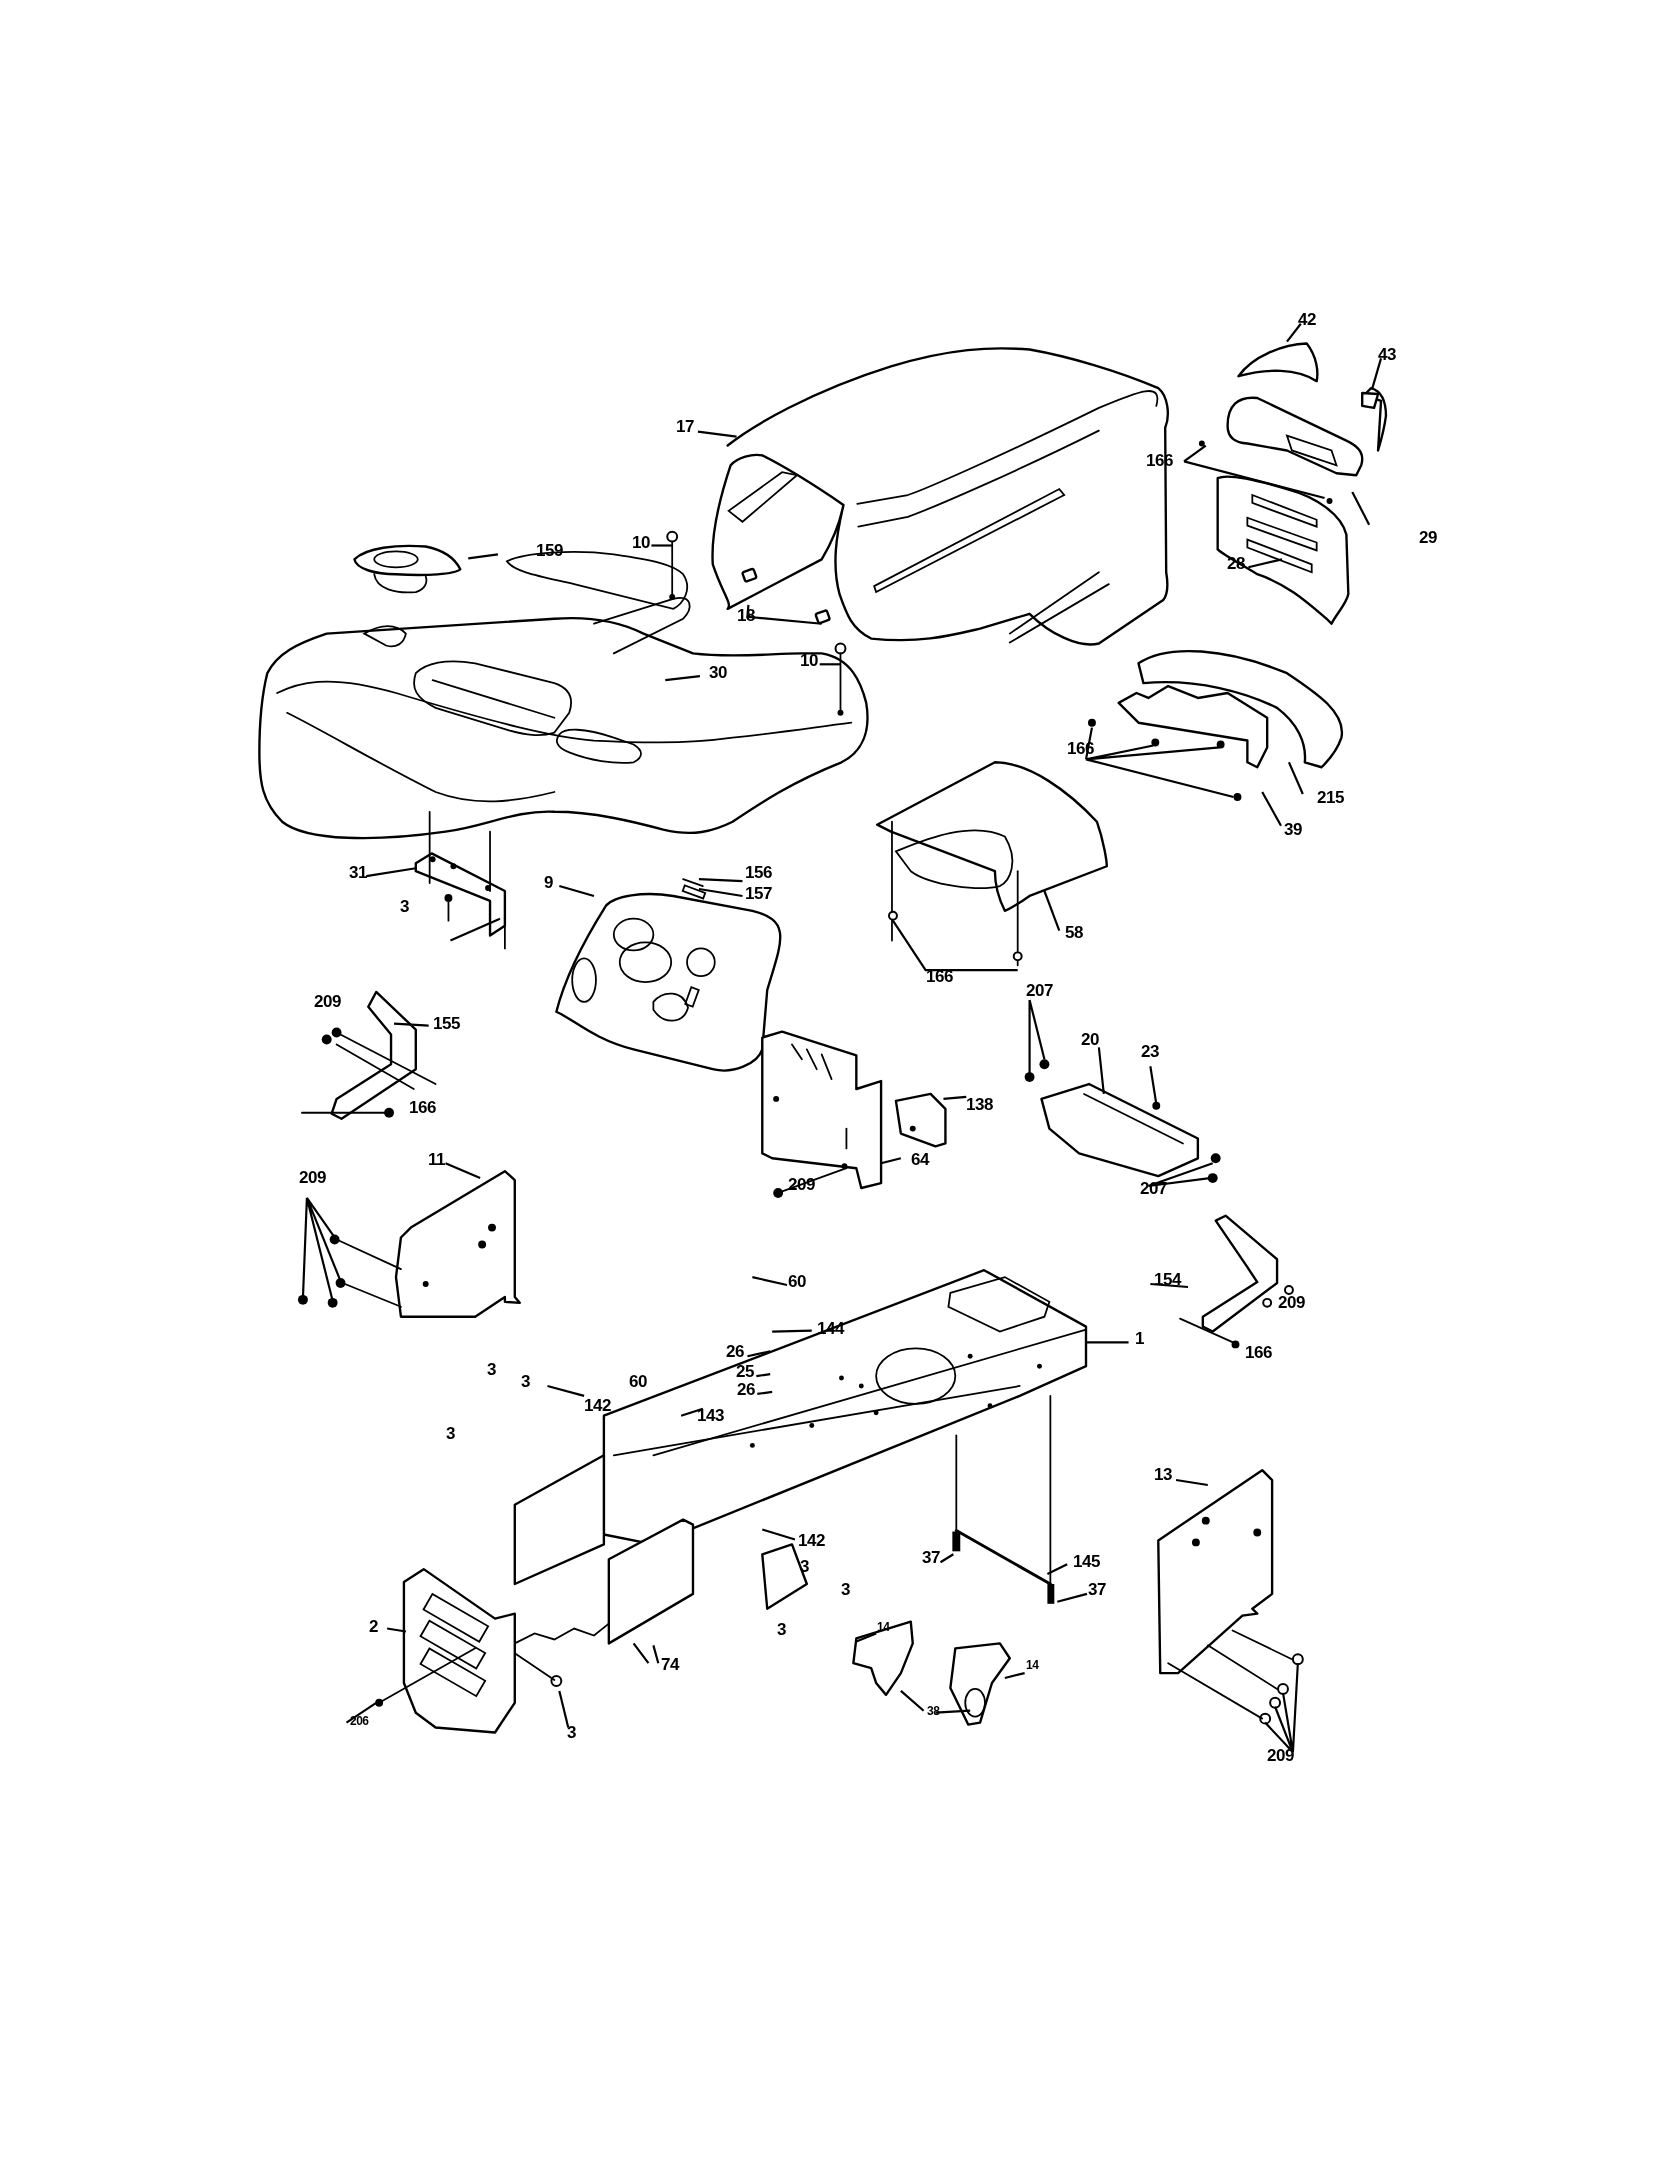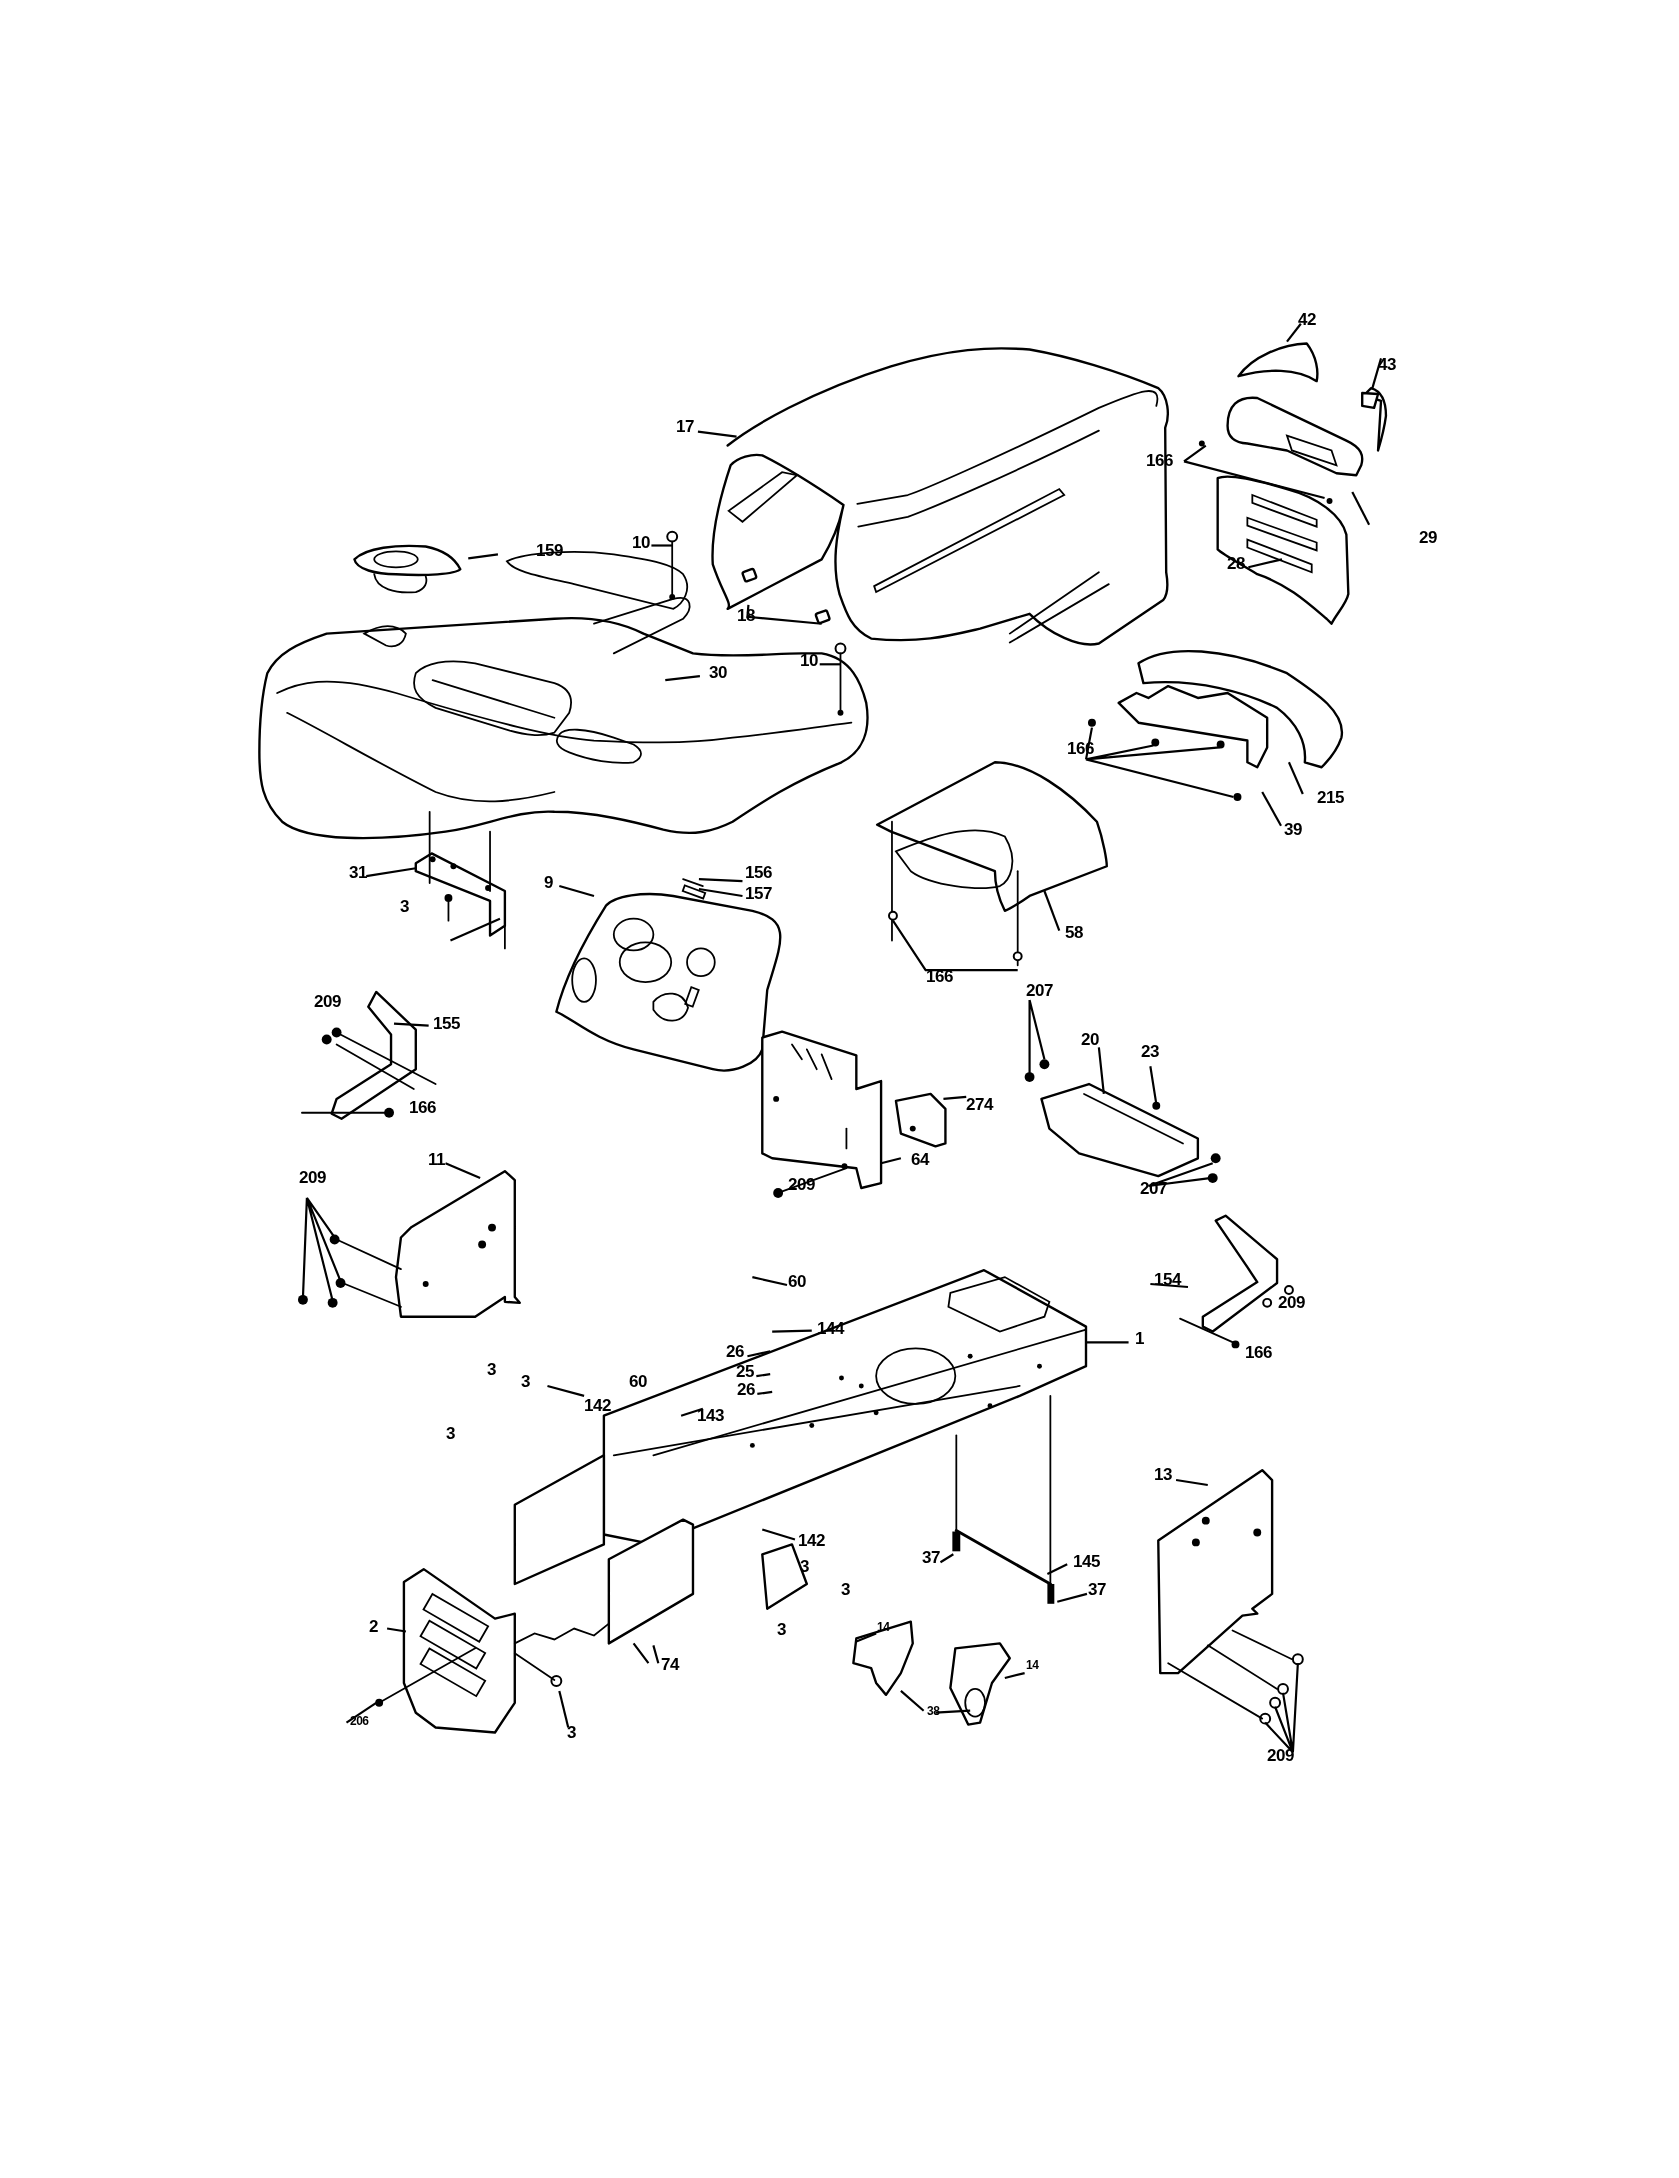--- a/index.html
+++ b/index.html
@@ -279,21 +279,21 @@
     <path class="leader" d="M574,1745 L565,1708"></path>
     <path class="leader" d="M350,1740 L380,1720"></path>
     <path class="leader" d="M933,1728 L910,1708 M945,1730 L980,1728"></path>
     <path class="leader" d="M885,1650 L865,1658 M1035,1690 L1015,1695"></path>
   </g>
 </svg>
 
 <div id="labels">
       <span class="label" style="left: 676px; top: 418px;">17</span>
       <span class="label" style="left: 1298px; top: 311px;">42</span>
-      <span class="label" style="left: 1378px; top: 356px;">43</span>
+      <span class="label" style="left: 1378px; top: 346px;">43</span>
       <span class="label" style="left: 1146px; top: 452px;">166</span>
       <span class="label" style="left: 1419px; top: 529px;">29</span>
       <span class="label" style="left: 1227px; top: 555px;">28</span>
       <span class="label" style="left: 536px; top: 542px;">159</span>
       <span class="label" style="left: 632px; top: 534px;">10</span>
       <span class="label" style="left: 737px; top: 607px;">18</span>
       <span class="label" style="left: 800px; top: 652px;">10</span>
       <span class="label" style="left: 709px; top: 664px;">30</span>
       <span class="label" style="left: 1067px; top: 740px;">166</span>
       <span class="label" style="left: 1317px; top: 789px;">215</span>
@@ -303,21 +303,21 @@
       <span class="label" style="left: 745px; top: 885px;">157</span>
       <span class="label" style="left: 544px; top: 874px;">9</span>
       <span class="label" style="left: 400px; top: 898px;">3</span>
       <span class="label" style="left: 1065px; top: 924px;">58</span>
       <span class="label" style="left: 926px; top: 968px;">166</span>
       <span class="label" style="left: 314px; top: 993px;">209</span>
       <span class="label" style="left: 433px; top: 1015px;">155</span>
       <span class="label" style="left: 1026px; top: 982px;">207</span>
       <span class="label" style="left: 1081px; top: 1031px;">20</span>
       <span class="label" style="left: 1141px; top: 1043px; text-align: center;">23</span>
-      <span class="label" style="left: 966px; top: 1096px;">274</span>
+      <span class="label" style="left: 966px; top: 1096px;">138</span>
       <span class="label" style="left: 409px; top: 1099px;">166</span>
       <span class="label" style="left: 904px; top: 1151px; margin-left: 7px;">64</span>
       <span class="label" style="left: 788px; top: 1176px;">209</span>
       <span class="label" style="left: 1140px; top: 1180px;">207</span>
       <span class="label" style="left: 428px; top: 1151px;">11</span>
       <span class="label" style="left: 299px; top: 1169px;">209</span>
       <span class="label" style="left: 788px; top: 1273px;">60</span>
       <span class="label" style="left: 1154px; top: 1271px; text-align: center;">154</span>
       <span class="label" style="left: 1278px; top: 1294px;">209</span>
       <span class="label" style="left: 817px; top: 1320px;">144</span>

